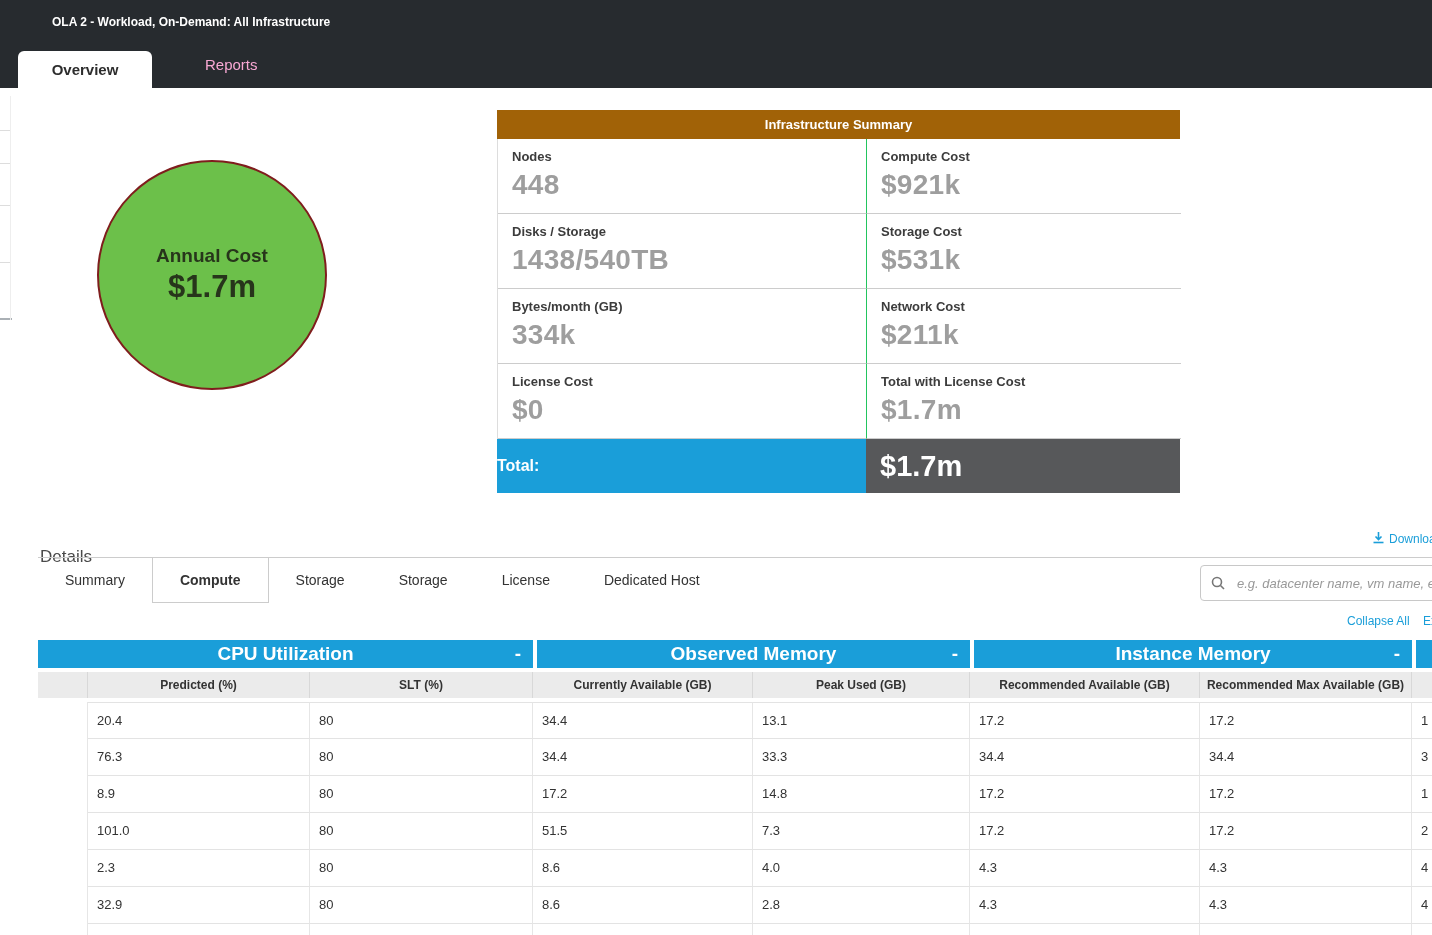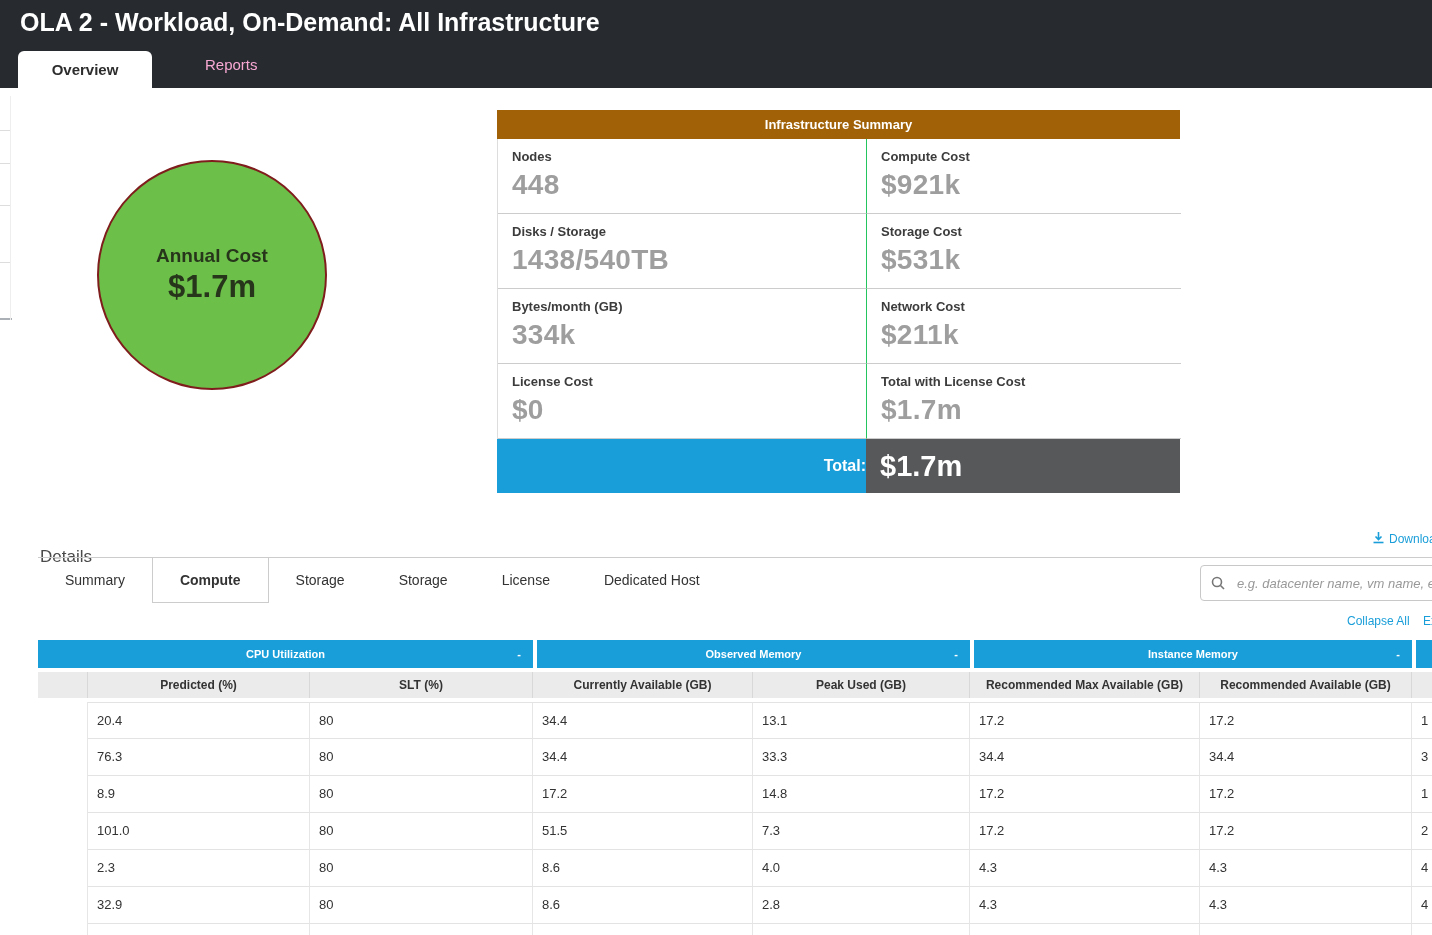--- a/index.html
+++ b/index.html
@@ -11,22 +11,22 @@
     font-family: "Liberation Sans", sans-serif;
     color: #333;
   }
 
   
   .topbar {
     position: absolute; top: 0; left: 0; width: 100%; height: 44px;
     background: #272b2f;
   }
   .topbar-title {
-    color: #fff; font-size: 25px; font-weight: bold;
-    line-height: 44px; padding-left: 20px; white-space: nowrap;
+    color: #fff; font-size: 12px; font-weight: bold;
+    line-height: 44px; padding-left: 20px; white-space: nowrap; margin-left: 32px;
   }
   .tabstrip {
     position: absolute; top: 44px; left: 0; width: 100%; height: 44px;
     background: #272b2f;
   }
   .tab-overview {
     position: absolute; left: 18px; bottom: 0; width: 134px; height: 37px;
     background: #ffffff; border-radius: 6px 6px 0 0;
     font-size: 15px; font-weight: bold; color: #2d2d2d;
     text-align: center; line-height: 37px; cursor: pointer;
@@ -65,21 +65,21 @@
   .sum-cell {
     height: 75px; padding: 10px 14px; background: #fff;
     border-bottom: 1px solid #ccc; border-right: 1px solid #22c55e;
   }
   .sum-cell.rcol { border-right: none; }
   .sum-label { font-size: 13px; font-weight: bold; color: #3c3c3c; }
   .sum-value { font-size: 28px; font-weight: bold; color: #9e9e9e; margin-top: 5px; letter-spacing: 0.3px; }
   .total-row { display: grid; grid-template-columns: 369px 314px; height: 54px; }
   .total-left {
     background: #1a9ed9; color: #fff; font-size: 16px; font-weight: bold;
-    text-align: right; line-height: 54px; 
+    line-height: 54px; 
   }
   .total-right {
     background: #57585a; color: #fff; font-size: 29px; font-weight: bold;
     line-height: 54px; padding-left: 14px;
   }
 
   
   .details-title { position: absolute; left: 40px; top: 547px; font-size: 17px; color: #4a4a4a; }
   .download {
     position: absolute; left: 1372px; top: 531px;
@@ -102,21 +102,21 @@
   .search-icon { position: absolute; left: 10px; top: 10px; }
 
   .table-links { position: absolute; left: 1347px; top: 614px; font-size: 12px; color: #1a9ed9; white-space: nowrap; }
   .table-links span { cursor: pointer; margin-right: 10px; }
 
   
   .dtable { position: absolute; left: 38px; top: 640px; width: 1494px; }
   .group-row { display: grid; grid-template-columns: 495px 437px 442px 120px; height: 28px; }
   .group {
     position: relative; background: #1a9ed9; color: #fff;
-    font-size: 11px; font-weight: bold; text-align: center; line-height: 28px;
+    font-size: 19px; font-weight: bold; text-align: center; line-height: 28px;
   }
   .group.sep { border-left: 4px solid #fff; }
   .group .collapse { position: absolute; right: 12px; top: 0; cursor: pointer; font-weight: bold; }
 
   .subhead {
     display: grid; grid-template-columns: 50px 222px 223px 220px 217px 230px 212px 120px;
     height: 26px; margin-top: 4px;
   }
   .subhead > div {
     background: #ebebeb; font-size: 12px; font-weight: bold; color: #333;
@@ -259,22 +259,22 @@
       <span></span>
     </div>
   </div>
 
   <div class="subhead">
     <div></div>
     <div>Predicted (%)</div>
     <div>SLT (%)</div>
     <div>Currently Available (GB)</div>
     <div>Peak Used (GB)</div>
+    <div>Recommended Available (GB)</div>
     <div>Recommended Max Available (GB)</div>
-    <div>Recommended Available (GB)</div>
     <div></div>
   </div>
 
   <div class="drows">
 
     <div class="drow first">
       <div class="c0"></div>
       <div>20.4</div>
       <div>80</div>
       <div>34.4</div>

